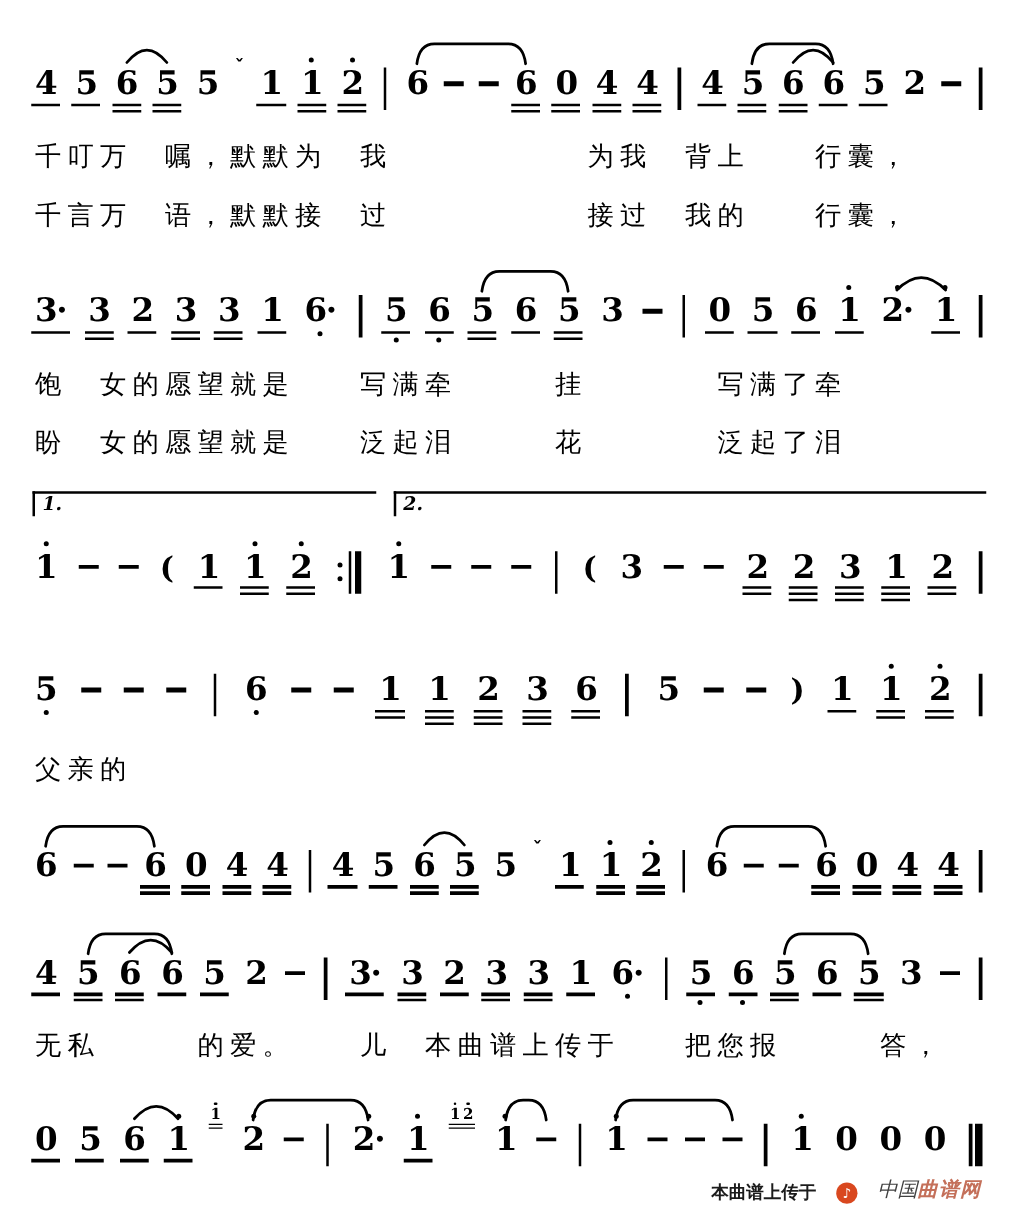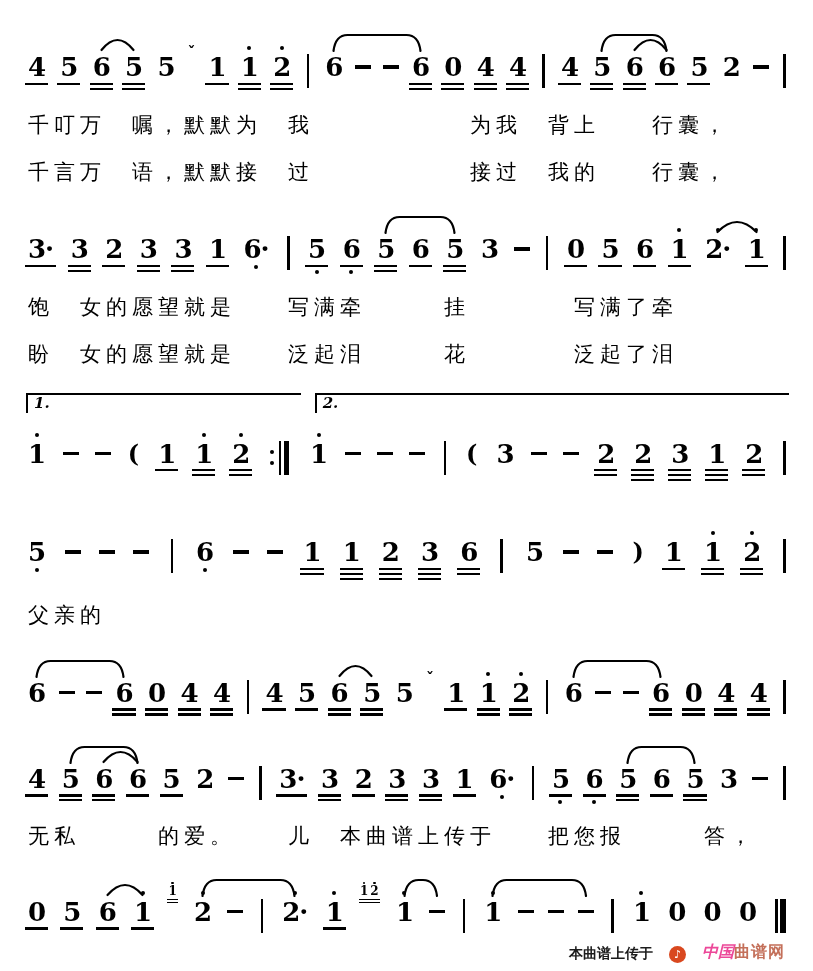--- a/index.html
+++ b/index.html
@@ -60,22 +60,22 @@
         font-size:15px;line-height:1.1;padding-left:6px;height:20px;box-sizing:border-box;}
   .v1{width:36%;}
   .v2{flex:1;margin-left:14px;}
 
   .watermark{position:absolute;right:28px;bottom:8px;display:flex;
              align-items:flex-end;gap:16px;}
   .wm-prefix{font-size:14px;color:#1c1c1c;font-weight:700;}
   .wm-logo{width:17px;height:17px;border-radius:50%;background:#d9481f;color:#fff;
            display:inline-flex;align-items:center;justify-content:center;
            font-size:11px;line-height:1;}
-  .wm-site1{font-size:16px;font-weight:700;font-style:italic;color:#ec4899;}
-  .wm-site2{font-size:16px;font-weight:700;color:#c4705a;
+  .wm-site1{font-size:16px;font-weight:400;font-style:italic;color:#404040;}
+  .wm-site2{font-size:16px;font-weight:700;font-style:italic;color:#c4705a;
             letter-spacing:1px;}
 </style>
 </head>
 <body>
 
 <div class="score">
   <div id="systems">
       <div class="system">
         <div class="notes">
           <div class="tok">

